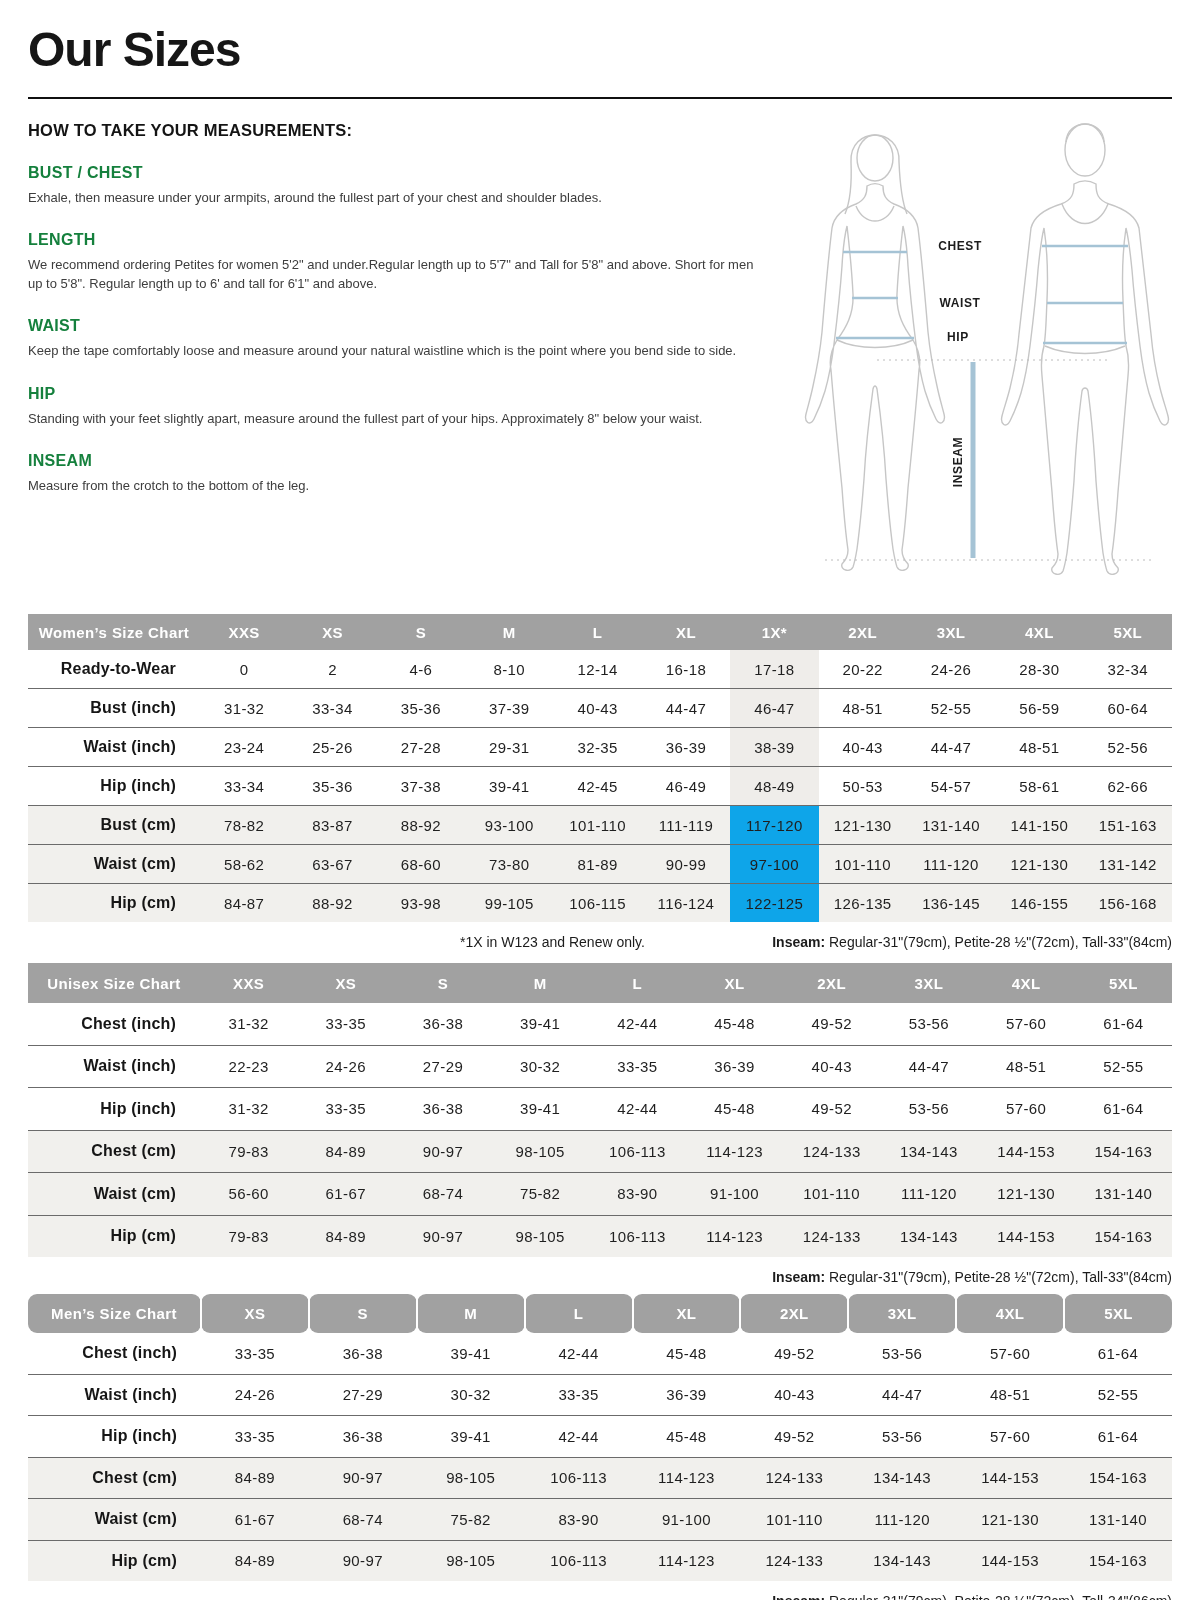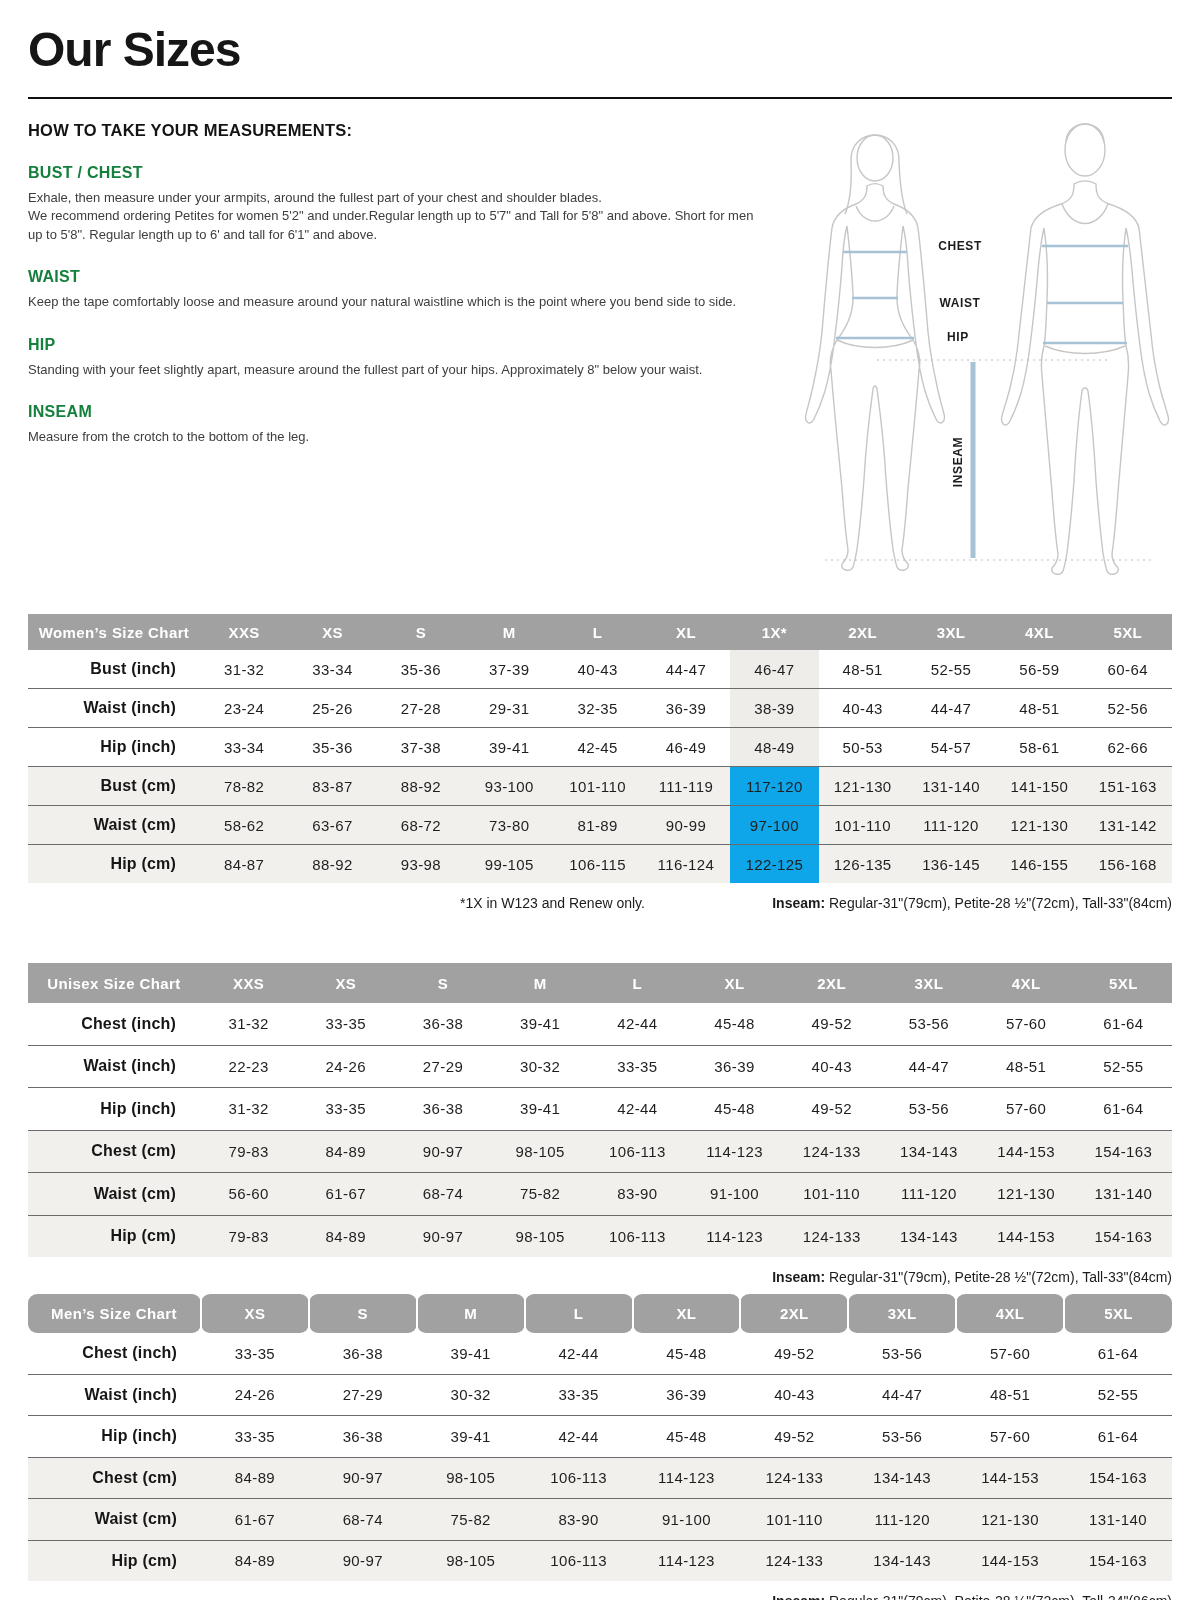--- a/index.html
+++ b/index.html
@@ -62,20 +62,21 @@
 
   <div class="title">Our Sizes</div>
   <div class="title-rule"></div>
 
   <div class="instructions">
     <h2>HOW TO TAKE YOUR MEASUREMENTS:</h2>
 
     <h3>BUST / CHEST</h3>
     <p>Exhale, then measure under your armpits, around the fullest part of your chest and shoulder blades.</p>
 
+    <h3>LENGTH</h3>
     <p>We recommend ordering Petites for women 5'2" and under.Regular length up to 5'7" and Tall for 5'8" and above. Short for men up to 5'8". Regular length up to 6' and tall for 6'1" and above.</p>
 
     <h3>WAIST</h3>
     <p>Keep the tape comfortably loose and measure around your natural waistline which is the point where you bend side to side.</p>
 
     <h3>HIP</h3>
     <p>Standing with your feet slightly apart, measure around the fullest part of your hips. Approximately 8" below your waist.</p>
 
     <h3>INSEAM</h3>
     <p>Measure from the crotch to the bottom of the leg.</p>
@@ -171,20 +172,34 @@
             <th>XL</th>
             <th>1X*</th>
             <th>2XL</th>
             <th>3XL</th>
             <th>4XL</th>
             <th>5XL</th>
           </tr>
         </thead>
       <tbody>
           <tr>
+            <td class="rl">Ready-to-Wear</td>
+            <td>0</td>
+            <td>2</td>
+            <td>4-6</td>
+            <td>8-10</td>
+            <td>12-14</td>
+            <td>16-18</td>
+            <td class="hl">17-18</td>
+            <td>20-22</td>
+            <td>24-26</td>
+            <td>28-30</td>
+            <td>32-34</td>
+          </tr>
+          <tr>
             <td class="rl">Bust (inch)</td>
             <td>31-32</td>
             <td>33-34</td>
             <td>35-36</td>
             <td>37-39</td>
             <td>40-43</td>
             <td>44-47</td>
             <td class="hl">46-47</td>
             <td>48-51</td>
             <td>52-55</td>
@@ -230,21 +245,21 @@
             <td class="hl">117-120</td>
             <td>121-130</td>
             <td>131-140</td>
             <td>141-150</td>
             <td>151-163</td>
           </tr>
           <tr class="shaded">
             <td class="rl">Waist (cm)</td>
             <td>58-62</td>
             <td>63-67</td>
-            <td>68-72</td>
+            <td>68-60</td>
             <td>73-80</td>
             <td>81-89</td>
             <td>90-99</td>
             <td class="hl">97-100</td>
             <td>101-110</td>
             <td>111-120</td>
             <td>121-130</td>
             <td>131-142</td>
           </tr>
           <tr class="shaded">

